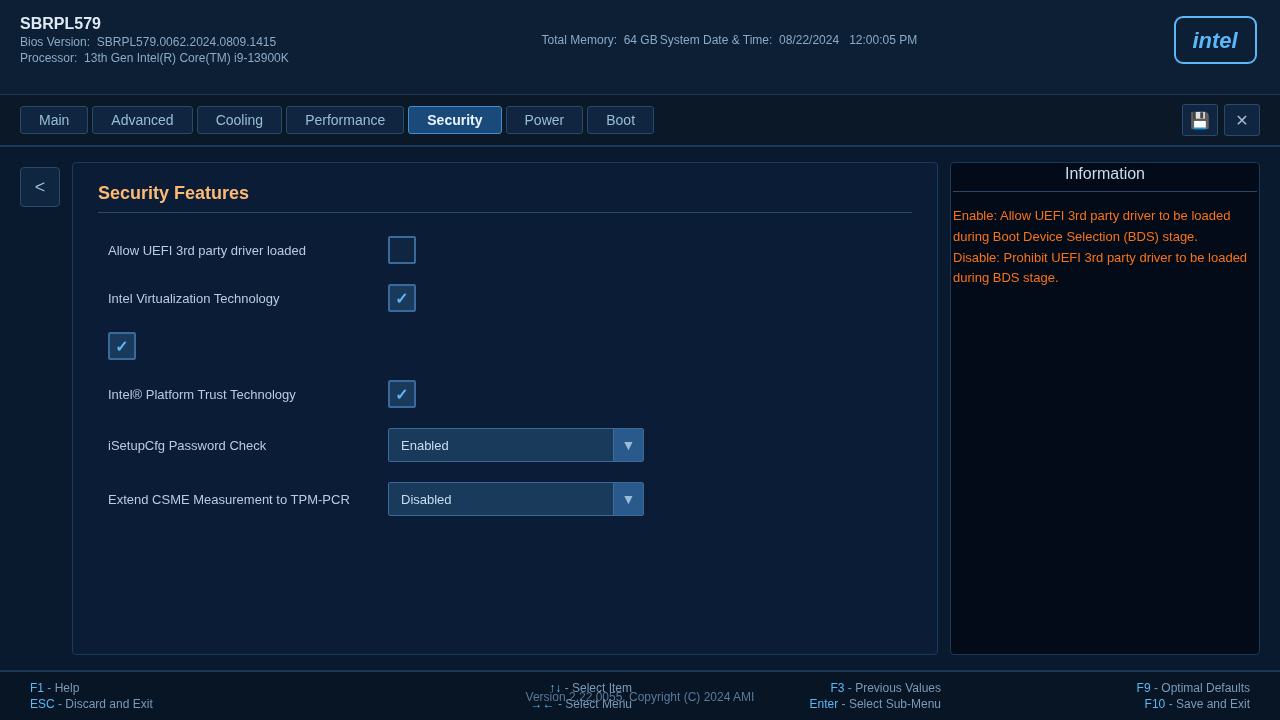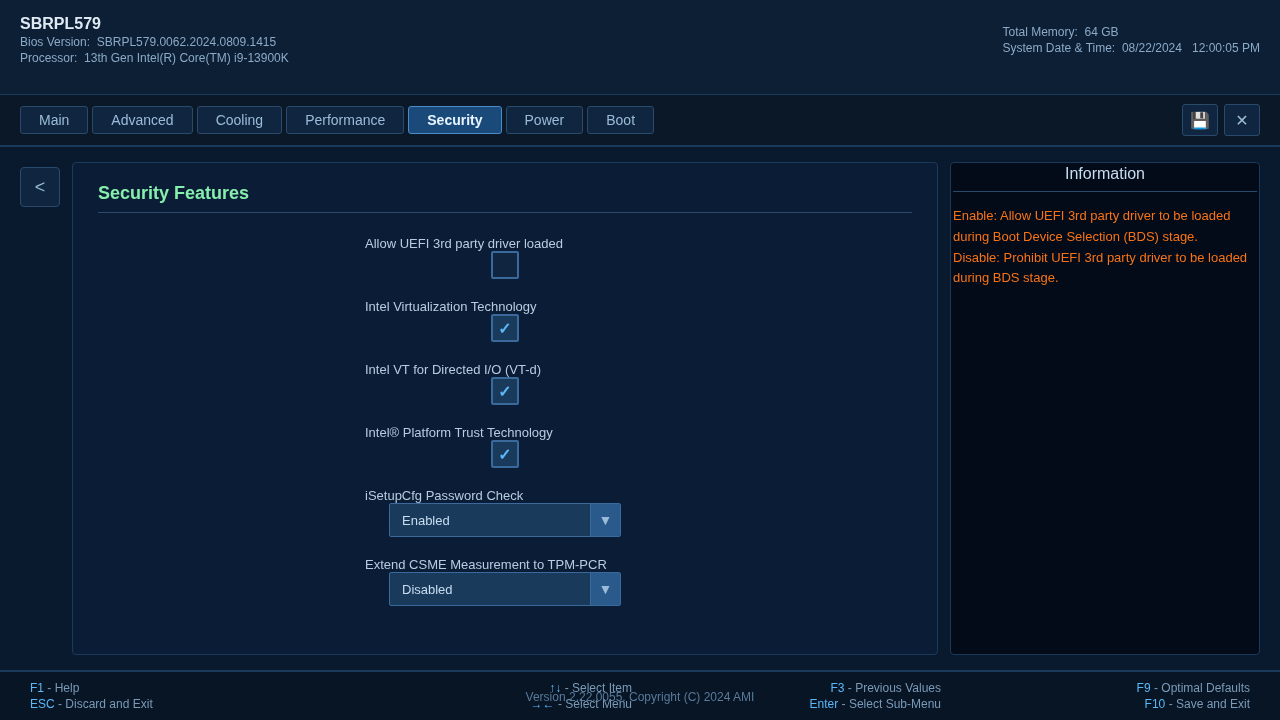--- a/index.html
+++ b/index.html
@@ -21,21 +21,21 @@
       align-items: center;
       justify-content: space-between;
       border-bottom: 1px solid #1a3a5c;
       height: 95px;
     }
     .header-left { display: flex; flex-direction: column; gap: 2px; }
     .bios-model { font-size: 16px; font-weight: bold; color: #e0eaf5; }
     .bios-info { font-size: 12px; color: #8aaac8; }
     .header-center {
       display: flex;
-      flex-direction: column;
+      flex-direction: row;
       align-items: flex-start;
       gap: 2px;
     }
     .header-right {
       display: flex;
       align-items: center;
     }
     .intel-logo {
       width: 90px;
       height: 55px;
@@ -122,34 +122,33 @@
     .content-panel {
       flex: 1;
       background: rgba(10, 30, 60, 0.6);
       border: 1px solid #1a3a5c;
       border-radius: 4px;
       padding: 20px 25px;
       position: relative;
     }
     .section-title {
       font-size: 18px;
-      color: #86efac;
+      color: #fdba74;
       font-weight: bold;
       margin-bottom: 15px;
       padding-bottom: 8px;
       border-bottom: 1px solid #2a4a6c;
     }
 
     
     .setting-row {
       display: flex;
       align-items: center;
       padding: 8px 10px;
       margin-bottom: 4px;
-      flex-direction: column;
     }
     .setting-label {
       font-size: 13px;
       color: #b8cce0;
       width: 280px;
       flex-shrink: 0;
     }
     .setting-control {
       display: flex;
       align-items: center;
@@ -185,21 +184,21 @@
       background: #1a3a5c;
       border: 1px solid #3a6a9c;
       border-radius: 2px;
       cursor: pointer;
       overflow: hidden;
     }
     .bios-dropdown-value {
       padding: 6px 12px;
       font-size: 13px;
       color: #c8ddf0;
-      width: 200px;
+      width: 224px;
       background: #1a3a5c;
     }
     .bios-dropdown-arrow {
       width: 30px;
       height: 32px;
       background: #2a5a8c;
       display: flex;
       align-items: center;
       justify-content: center;
       font-size: 14px;
@@ -287,20 +286,29 @@
   <div class="header-center">
     <span class="bios-info">
       <span>Total Memory:</span>
       &nbsp;<span>64 GB</span>
     </span>
     <span class="bios-info">
       <span>System Date &amp; Time:</span>
       &nbsp;<span>08/22/2024</span>
       &nbsp;&nbsp;<span>12:00:05 PM</span>
     </span>
+  </div>
+  <div class="header-right">
+    <div class="intel-logo">
+      <svg viewBox="0 0 85 50" xmlns="http://www.w3.org/2000/svg">
+
+        <rect x="2" y="2" width="81" height="46" rx="8" fill="none" stroke="#5ab8f8" stroke-width="2"></rect>
+        <text x="42" y="33" text-anchor="middle" font-family="Arial" font-size="22" font-weight="bold" fill="#5ab8f8" font-style="italic">intel</text>
+      </svg>
+    </div>
   </div>
 </div>
 
 <div class="navbar">
   <div id="tab-main" class="nav-tab">Main</div>
   <div id="tab-advanced" class="nav-tab">Advanced</div>
   <div id="tab-cooling" class="nav-tab">Cooling</div>
   <div id="tab-performance" class="nav-tab">Performance</div>
   <div id="tab-security" class="nav-tab active">Security</div>
   <div id="tab-power" class="nav-tab">Power</div>
@@ -331,21 +339,20 @@
     </div>
 
     <div class="setting-row">
       <span class="setting-label">Intel Virtualization Technology</span>
       <div class="setting-control">
         <div class="bios-checkbox checked"></div>
       </div>
     </div>
 
     <div class="setting-row">
-      <span class="setting-label">Intel VT for Directed I/O (VT-d)</span>
       <div class="setting-control">
         <div class="bios-checkbox checked"></div>
       </div>
     </div>
 
     <div class="setting-row">
       <span class="setting-label">Intel® Platform Trust Technology</span>
       <div class="setting-control">
         <div class="bios-checkbox checked"></div>
       </div>

